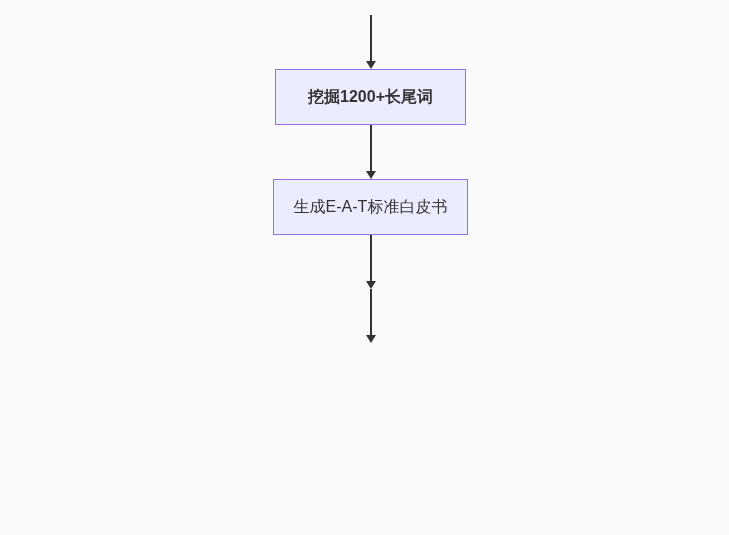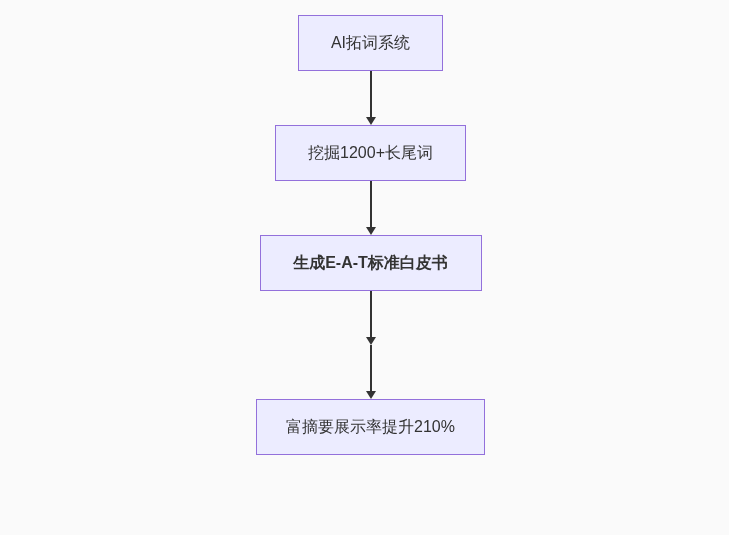--- a/index.html
+++ b/index.html
@@ -32,22 +32,22 @@
     display: flex;
     align-items: center;
     justify-content: center;
     font-size: 16px;
     color: #333333;
     white-space: nowrap;
     text-align: center;
     flex-shrink: 0;
   }
   .node.n1 { width: 145px; }
-  .node.n2 { width: 191px; }
-  .node.n3 { width: 222px; font-weight: bold; }
+  .node.n2 { width: 191px; font-weight: bold; }
+  .node.n3 { width: 195px; }
   .node.n4 { width: 216px; }
   .node.n5 { width: 229px; }
   .arrow {
     height: 54px;
     display: flex;
     flex-direction: column;
     align-items: center;
     flex-shrink: 0;
   }
   .arrow-line {
@@ -61,21 +61,20 @@
     border-left: 5px solid transparent;
     border-right: 5px solid transparent;
     border-top: 8px solid #333333;
   }
 </style>
 </head>
 <body>
 
 <div class="canvas">
 
-  <div class="node n1">AI拓词系统</div>
 
   <div class="arrow">
     <div class="arrow-line"></div>
     <div class="arrow-head"></div>
   </div>
 
   <div class="node n2">挖掘1200+长尾词</div>
 
   <div class="arrow">
     <div class="arrow-line"></div>
@@ -88,15 +87,14 @@
     <div class="arrow-line"></div>
     <div class="arrow-head"></div>
   </div>
 
 
   <div class="arrow">
     <div class="arrow-line"></div>
     <div class="arrow-head"></div>
   </div>
 
-  <div class="node n5">富摘要展示率提升210%</div>
 
 </div>
 
 </body></html>

